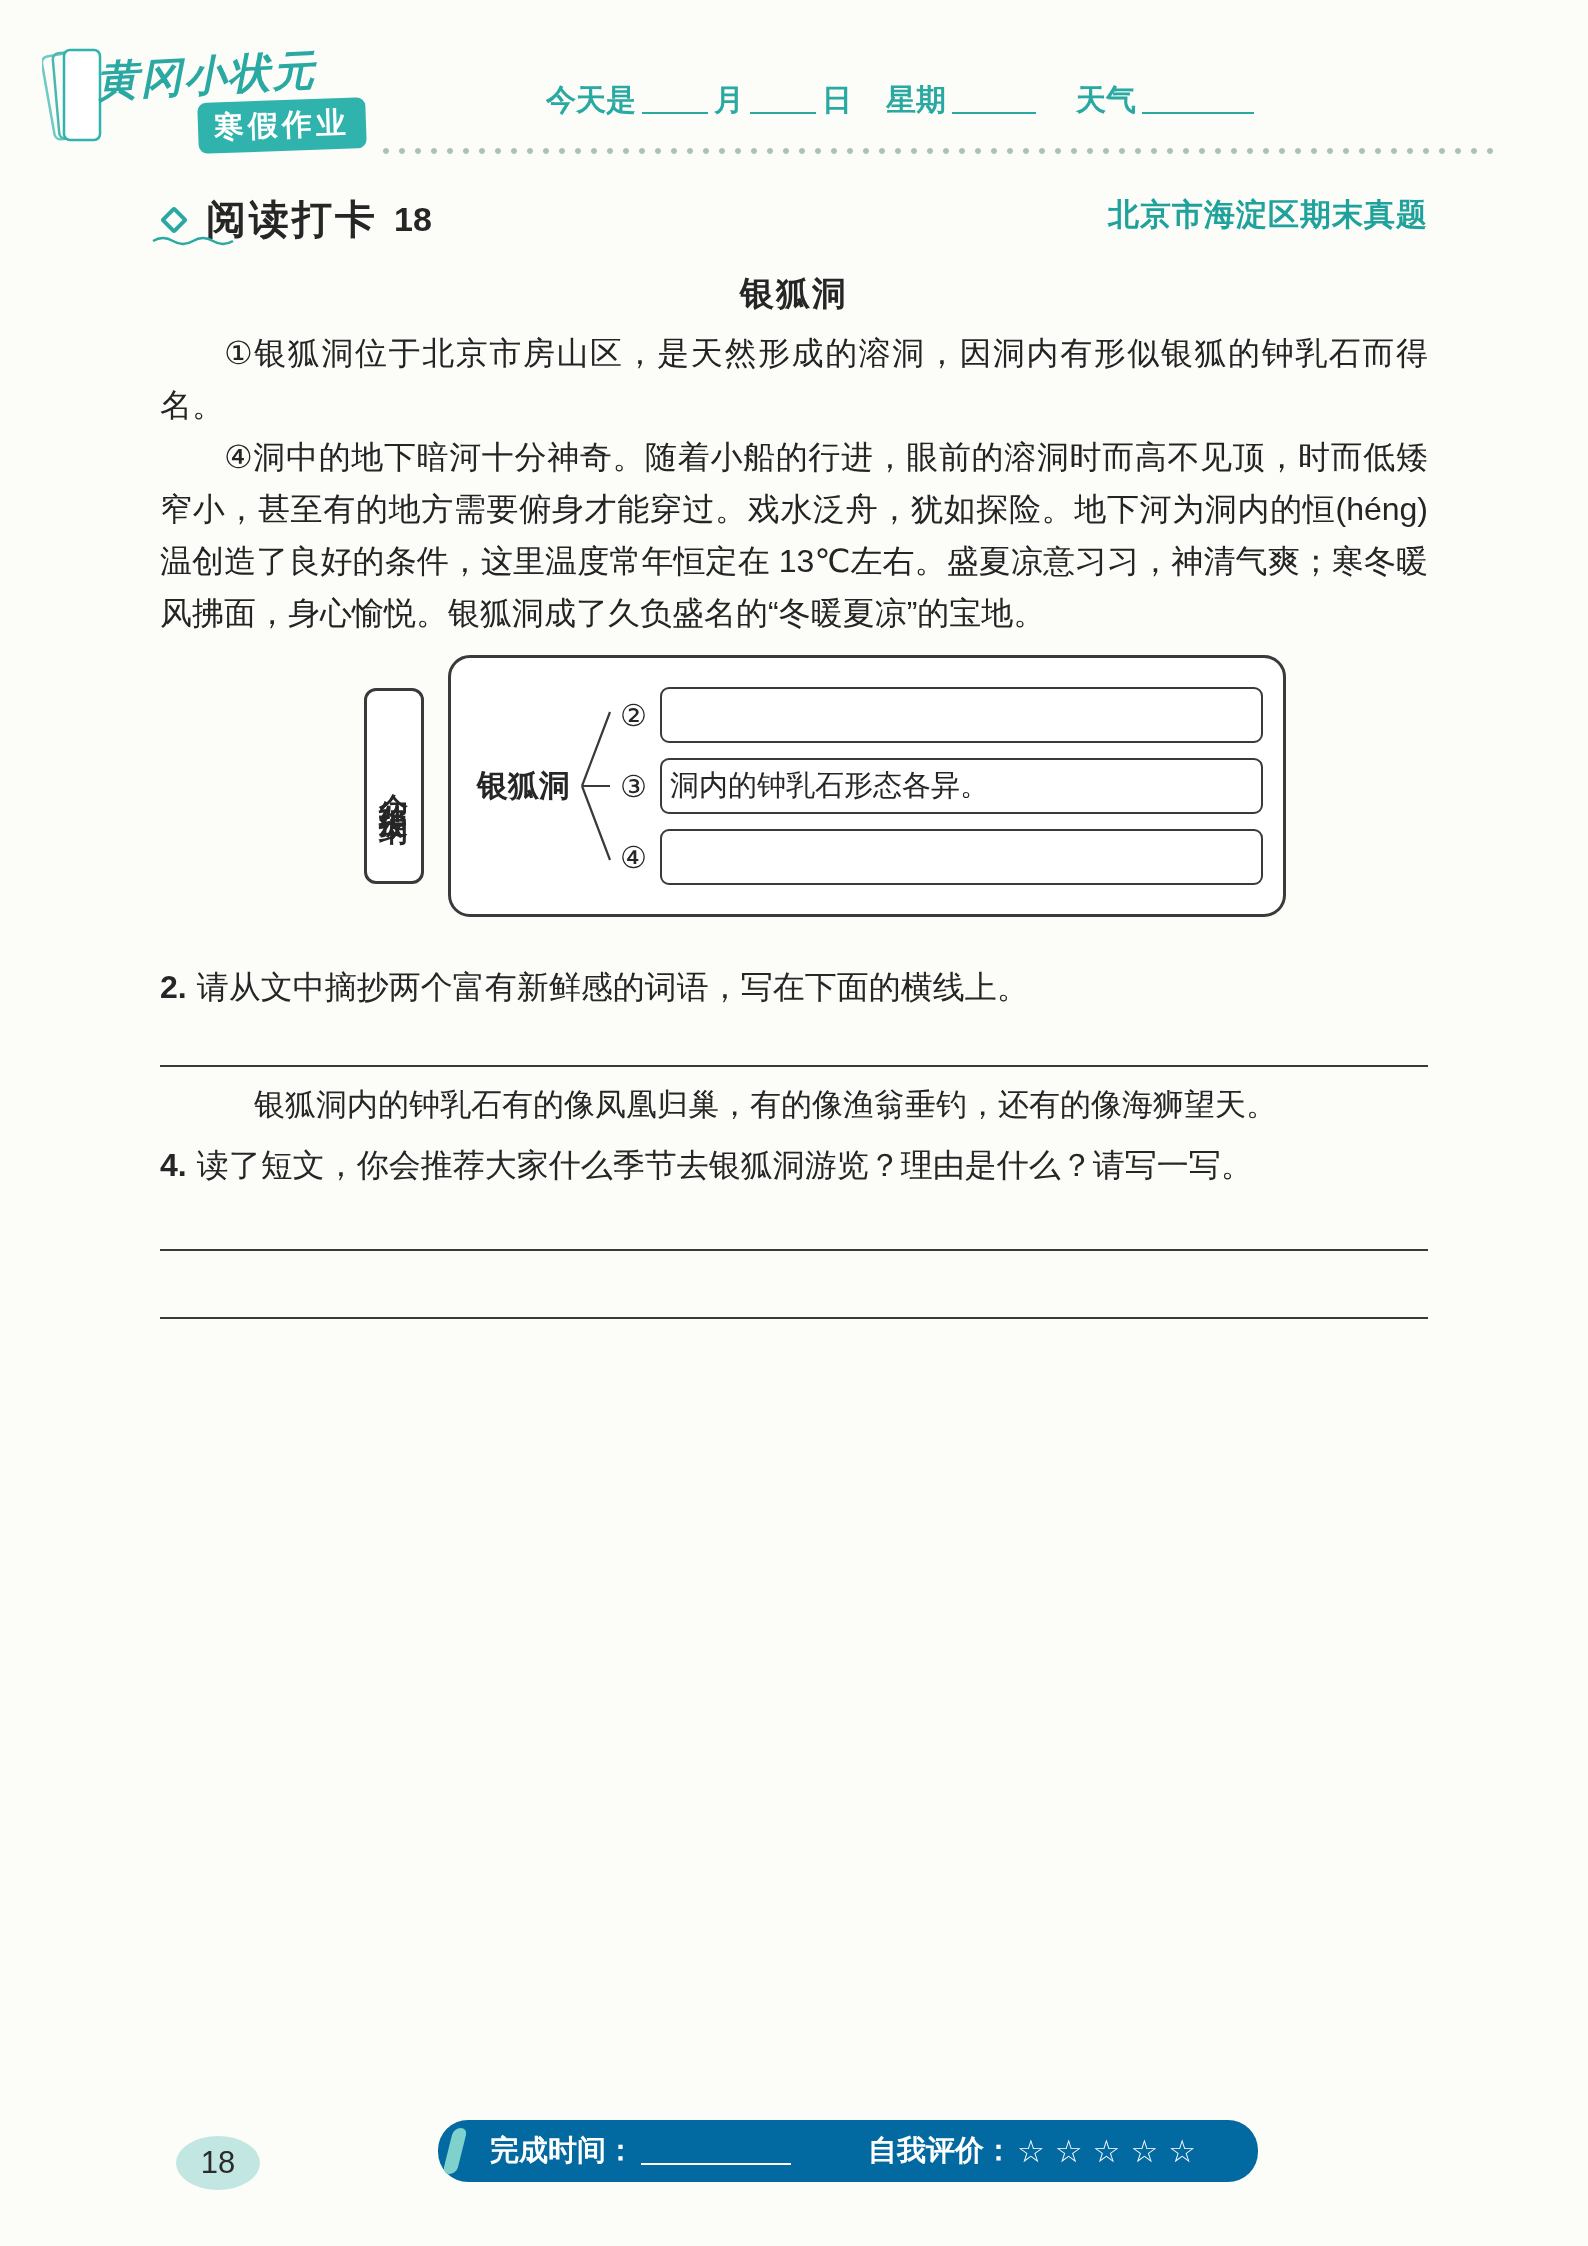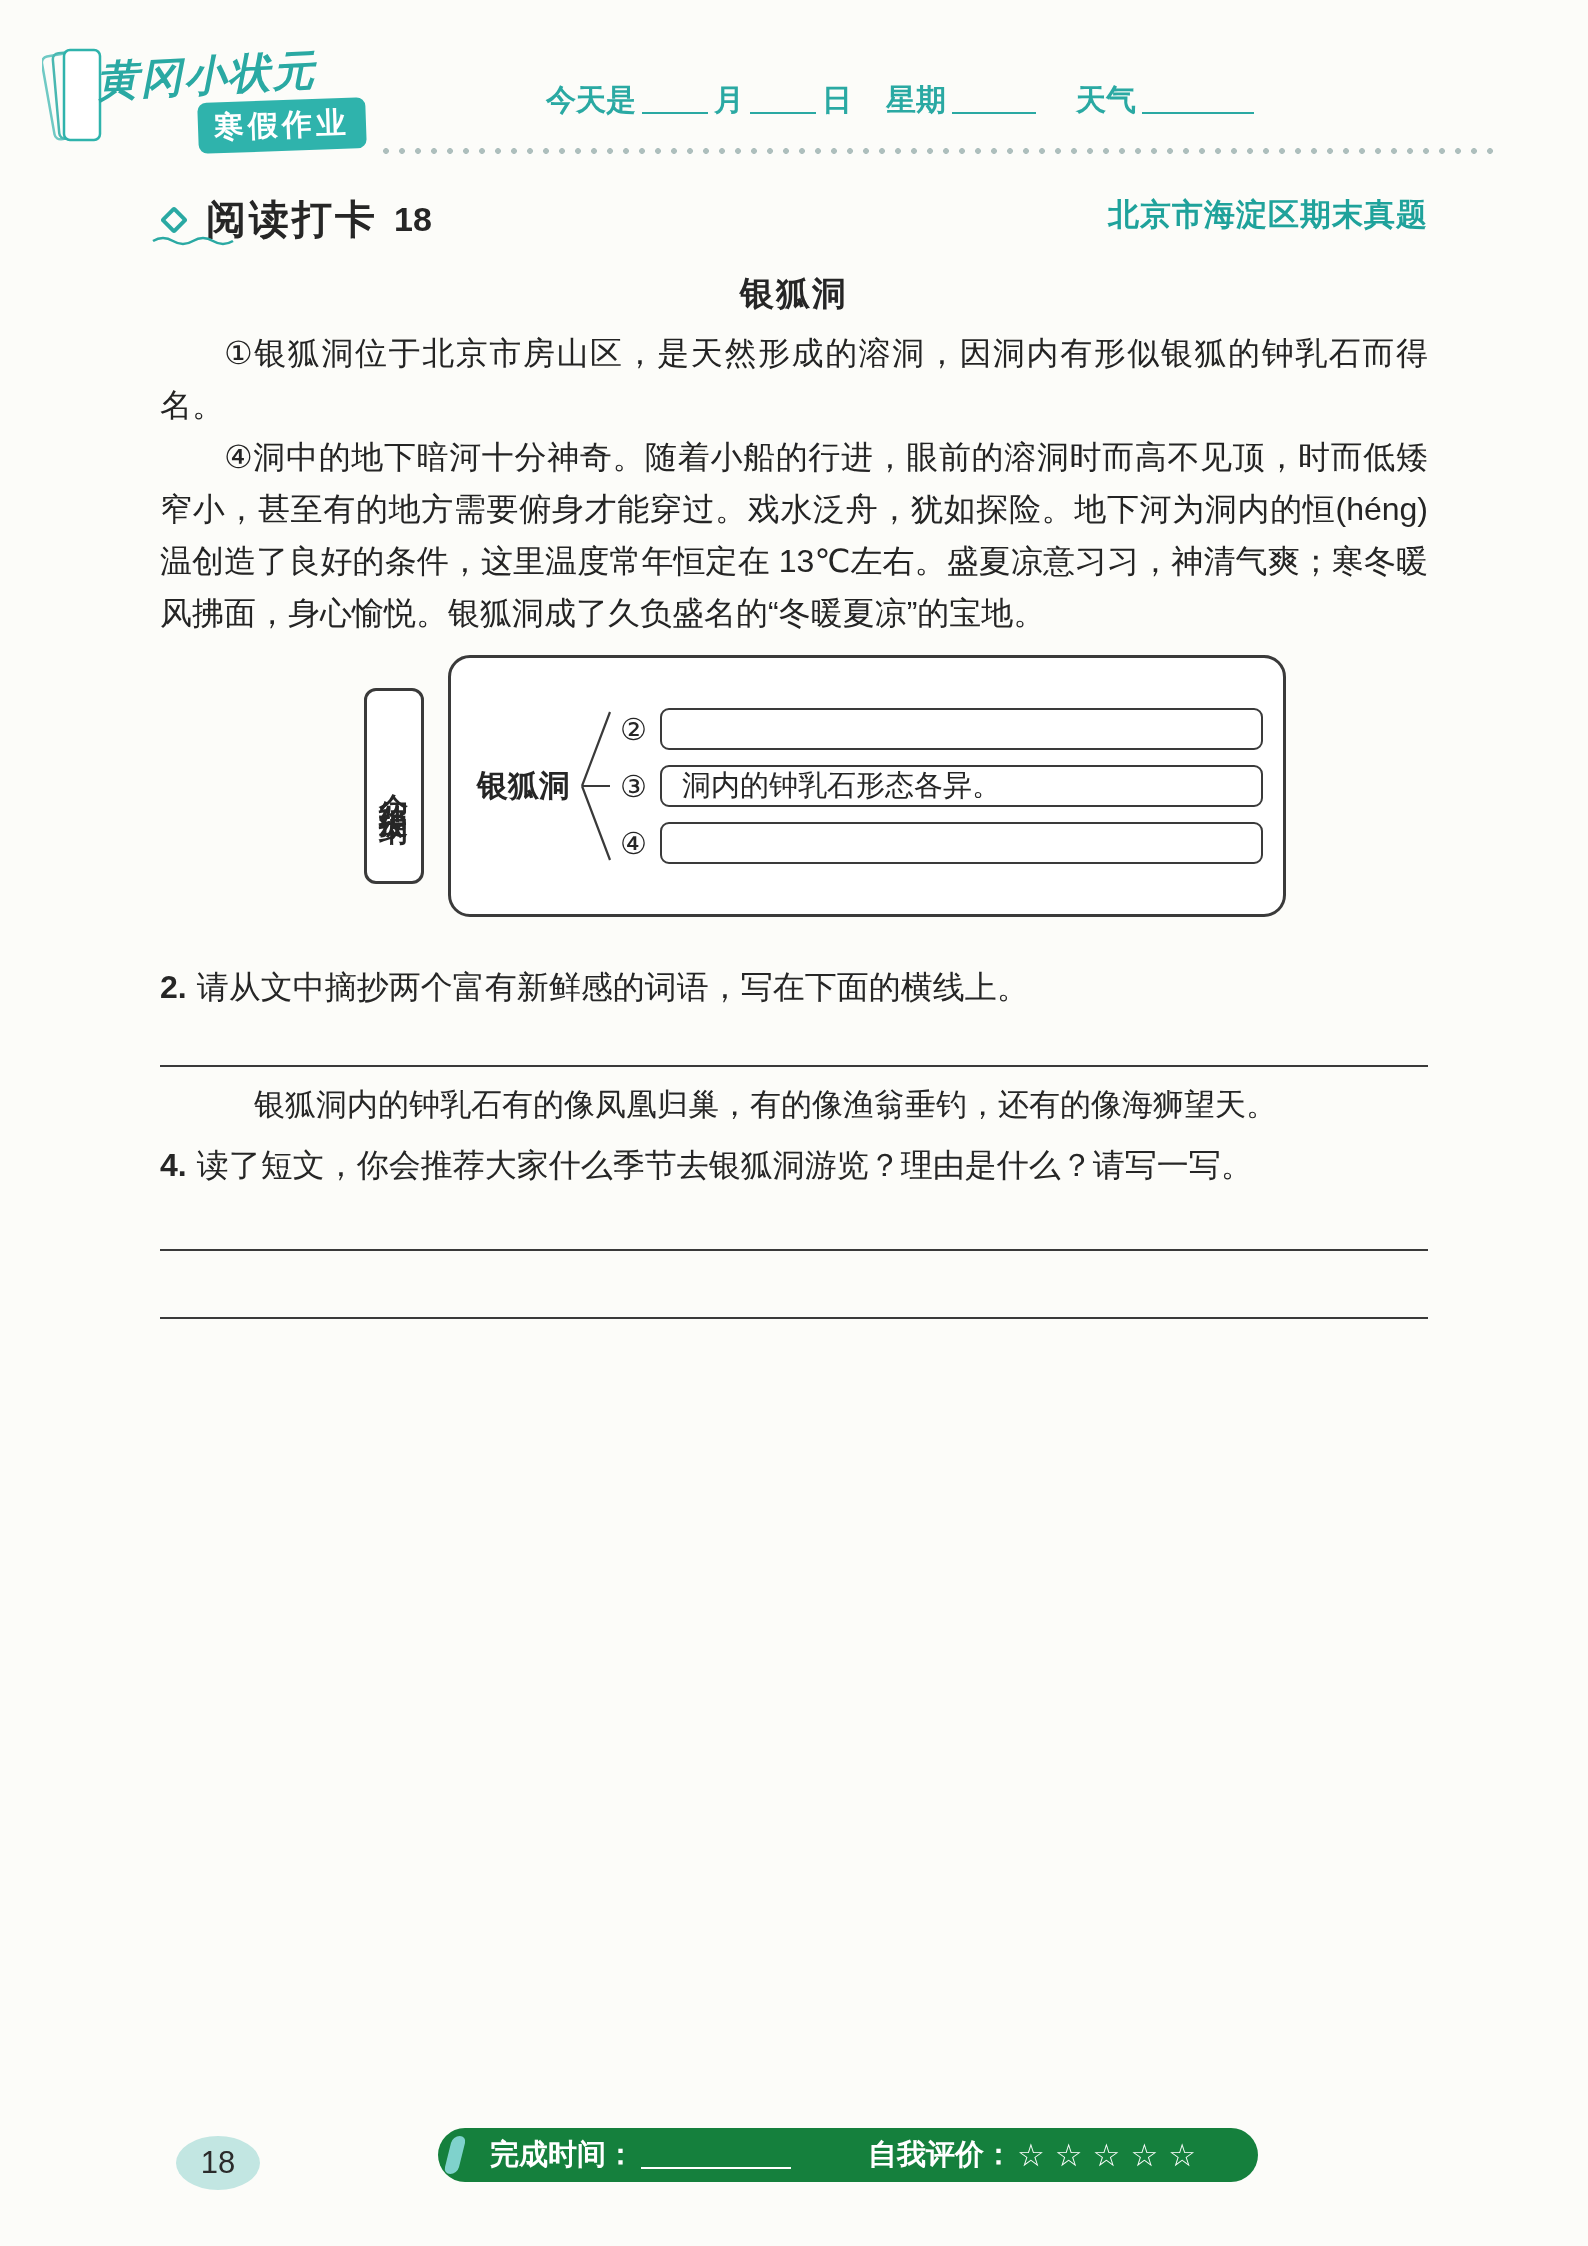--- a/index.html
+++ b/index.html
@@ -103,35 +103,35 @@
     margin-left:24px; width:838px; height:262px;
     border:3px solid #3a3a3a; border-radius:22px; background:#fff;
     display:flex; align-items:center; padding:16px 20px 16px 26px;
   }
   .subject { font-size:31px; font-weight:bold; white-space:nowrap; }
   .brace { margin:0 6px 0 8px; flex:0 0 auto; }
   .rows { flex:1; display:flex; flex-direction:column; gap:15px; }
   .drow { display:flex; align-items:center; }
   .row-num { font-size:30px; width:40px; flex:0 0 auto; }
   .row-box {
-    flex:1; height:42px; border:2.5px solid #3a3a3a; border-radius:9px;
-    display:flex; align-items:center; padding-left:20px;
+    flex:1; height:56px; border:2.5px solid #3a3a3a; border-radius:9px;
+    display:flex; align-items:center; padding-left:8px;
     font-size:29px; background:#fff;
   }
 
   
   .page-ellipse {
     position:absolute; left:176px; bottom:56px;
     width:84px; height:54px; background:#c2e6e2; border-radius:50%;
     display:flex; align-items:center; justify-content:center;
     font-size:31px; color:#2b2b2b;
   }
   .footer-bar {
     position:absolute; left:438px; bottom:64px;
-    width:820px; height:54px; background:#15803d; border-radius:30px;
+    width:820px; height:62px; background:#0369a1; border-radius:30px;
     display:flex; align-items:center; padding:0 52px;
     color:#ffffff; font-weight:bold; font-size:29px;
   }
   .footer-bar::before {
     content:""; position:absolute; left:10px; top:8px; bottom:8px; width:14px;
     background:#7fd2cc; border-radius:8px; transform:skewX(-14deg);
   }
   .footer-blank {
     display:inline-block; width:150px; height:28px;
     border-bottom:2.5px solid #ffffff; margin-left:6px; vertical-align:-4px;

